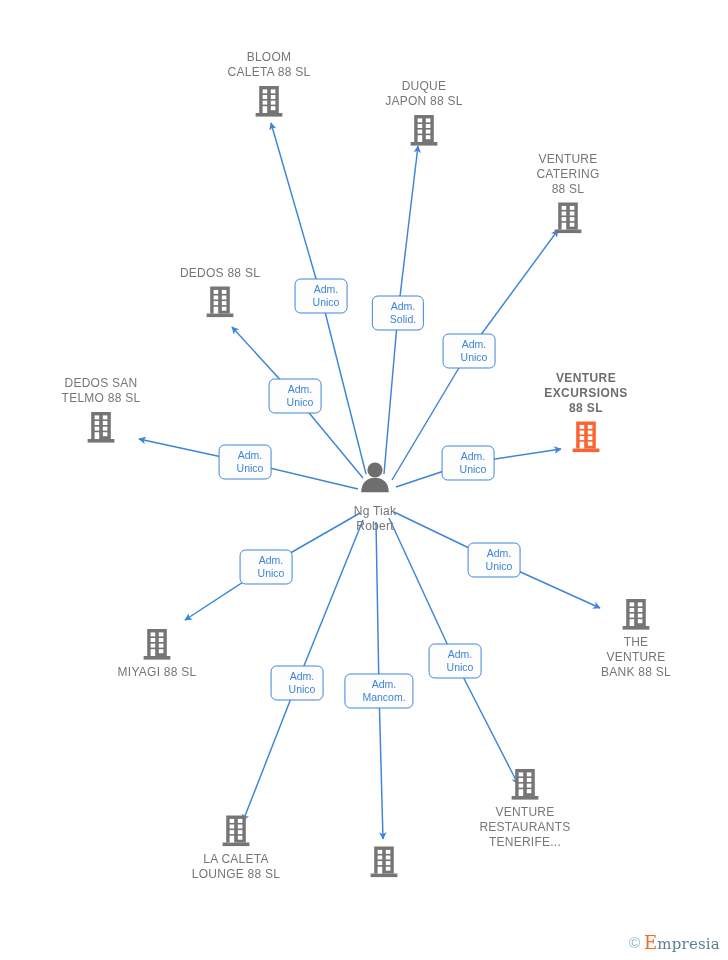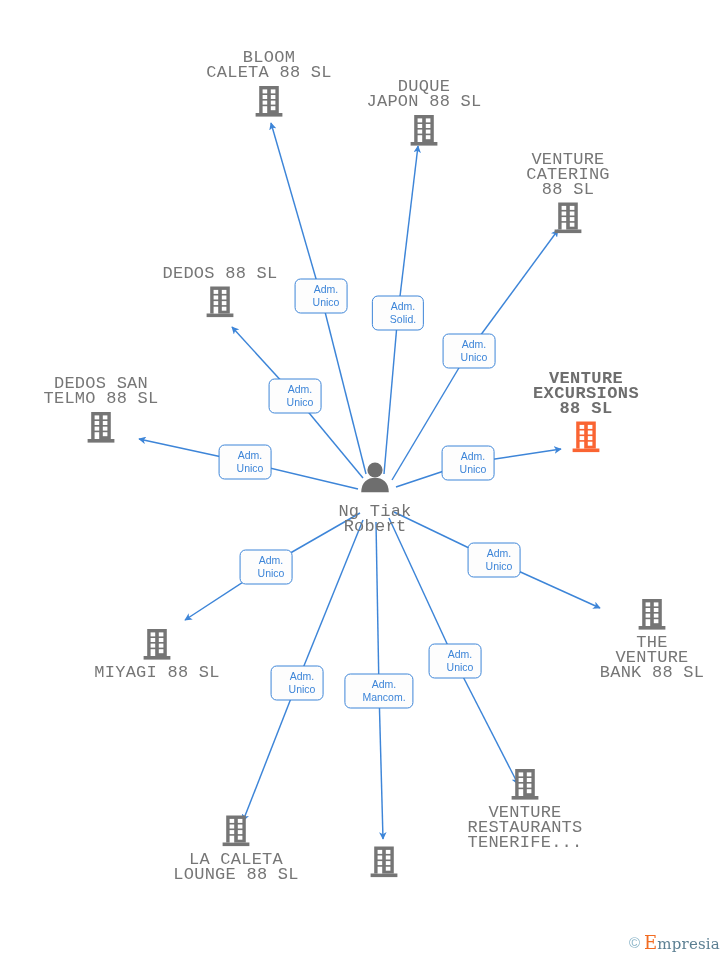--- a/index.html
+++ b/index.html
@@ -33,27 +33,26 @@
   .node {
     position: absolute;
     transform: translate(-50%, -50%);
     width: 130px;
     display: flex;
     flex-direction: column;
     align-items: center;
     justify-content: center;
   }
   .node-label {
-    font-size: 17px;
+    font-size: 12px;
     line-height: 15px;
     color: #737373;
     text-align: center;
     letter-spacing: 0.25px;
     white-space: pre-line;
-    font-family: Liberation Mono, monospace;
   }
   .node-company .node-label {
     color: #767676;
   }
   .node.highlight .node-label {
     font-weight: bold;
     color: #6e6e6e;
     letter-spacing: 0.4px;
   }
   .node-icon {
@@ -273,21 +272,21 @@
             <rect x="16.8" y="4.4" width="4.6" height="4.0" fill="#ffffff"></rect>
             <rect x="8.6" y="10" width="4.6" height="4.0" fill="#ffffff"></rect>
             <rect x="16.8" y="10" width="4.6" height="4.0" fill="#ffffff"></rect>
             <rect x="8.6" y="15.6" width="4.6" height="4.0" fill="#ffffff"></rect>
             <rect x="16.8" y="15.6" width="4.6" height="4.0" fill="#ffffff"></rect>
             <rect x="8.6" y="21.2" width="4.6" height="6.8" fill="#ffffff"></rect>
             <rect x="16.8" y="21.2" width="4.6" height="4.0" fill="#ffffff"></rect>
           </svg></span>
         <span class="node-label">MIYAGI 88  SL</span>
       </div>
-      <div class="node node-company label-bottom" style="left: 652px; top: 639px;">
+      <div class="node node-company label-bottom" style="left: 636px; top: 639px;">
         <span class="node-icon"><svg width="30" height="33" viewBox="0 0 30 33">
             <path d="M5.2 1 H24.8 V28 H5.2 Z" fill="#757575"></path>
             <rect x="1.6" y="28" width="26.8" height="3.6" fill="#757575"></rect>
             <rect x="8.6" y="4.4" width="4.6" height="4.0" fill="#ffffff"></rect>
             <rect x="16.8" y="4.4" width="4.6" height="4.0" fill="#ffffff"></rect>
             <rect x="8.6" y="10" width="4.6" height="4.0" fill="#ffffff"></rect>
             <rect x="16.8" y="10" width="4.6" height="4.0" fill="#ffffff"></rect>
             <rect x="8.6" y="15.6" width="4.6" height="4.0" fill="#ffffff"></rect>
             <rect x="16.8" y="15.6" width="4.6" height="4.0" fill="#ffffff"></rect>
             <rect x="8.6" y="21.2" width="4.6" height="6.8" fill="#ffffff"></rect>

